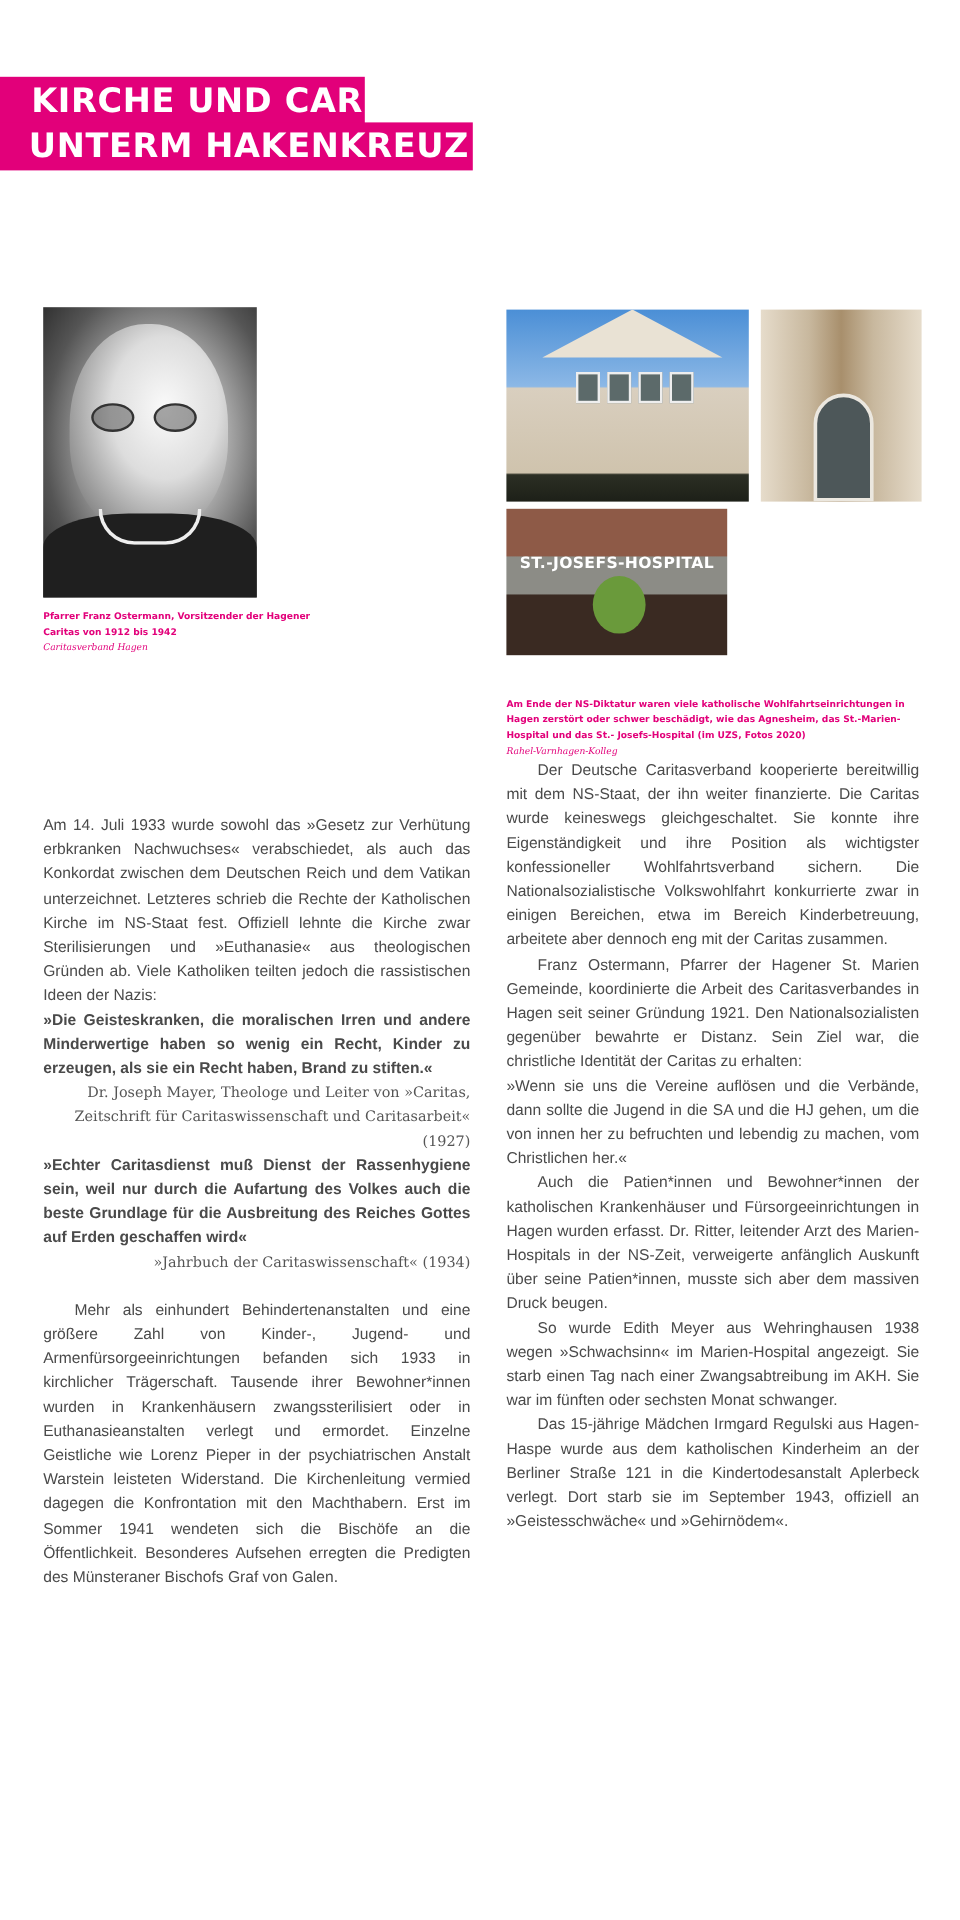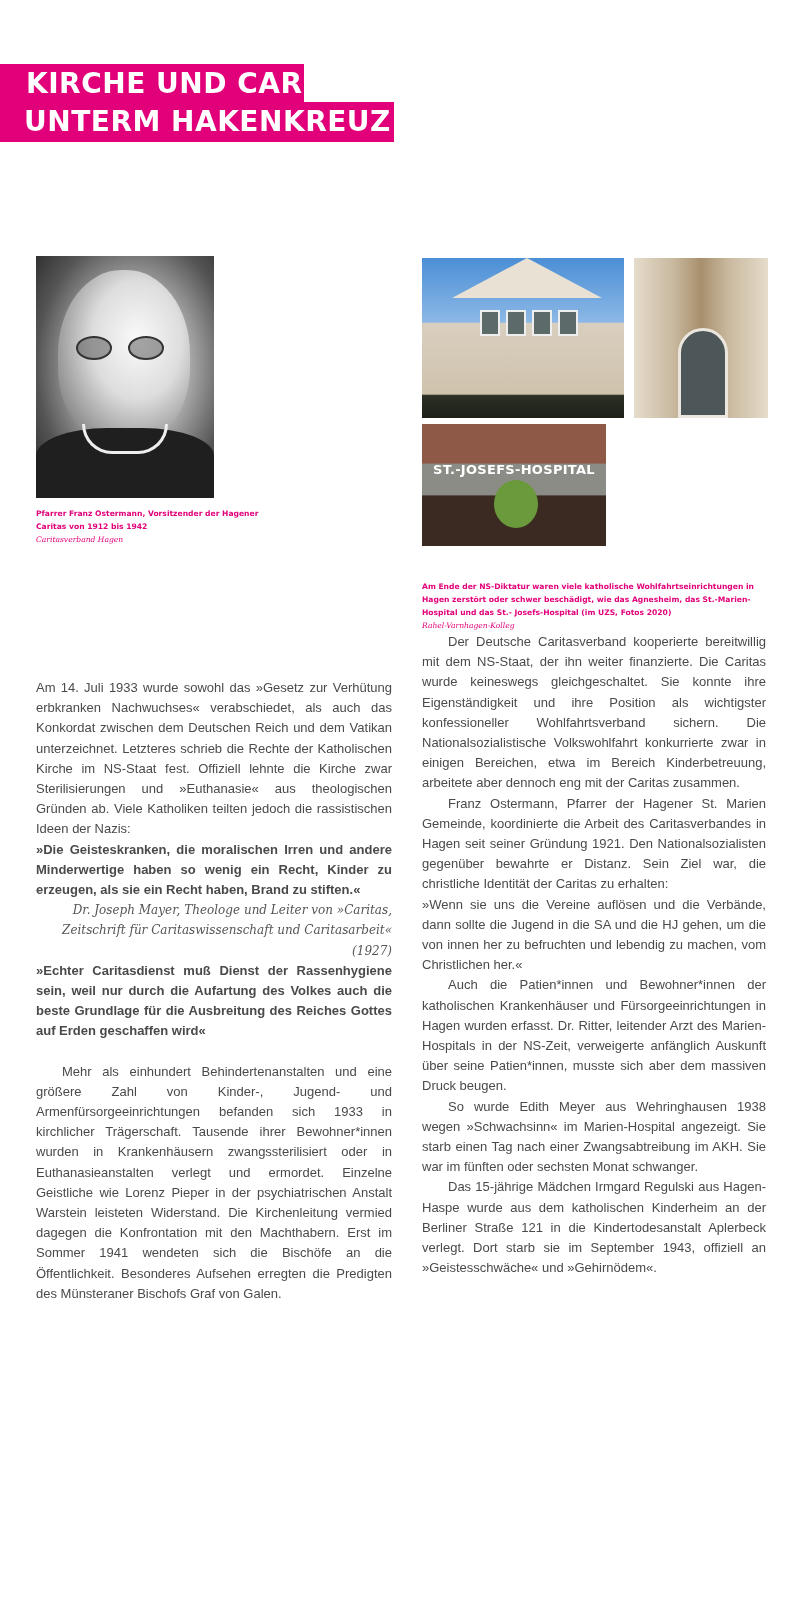--- a/index.html
+++ b/index.html
@@ -32,21 +32,21 @@
   .caption .credit { display: block; font-family: "DejaVu Serif", serif; font-style: italic; font-weight: normal; }
   .cap1 { left: 36px; top: 507px; width: 250px; }
   .cap2 { left: 422px; top: 580px; width: 345px; }
 
   .col { position: absolute; top: 632px; width: 356px; font-size: 13px; line-height: 20.2px; color: #4a4a4a; text-align: justify; hyphens: manual; }
   .col.left { left: 36px; margin-top: 46px; }
   .col.right { left: 422px; width: 344px; }
   .col p { margin: 0; }
   .col p.ind { text-indent: 26px; }
   .quote-bold { font-weight: bold; margin: 20px 0 0 24px; color: #4a4a4a; }
-  .quote-src { font-family: "DejaVu Serif", serif; font-style: italic; text-align: right; font-size: 12px; margin-left: 24px; color: #555; }
+  .quote-src { font-family: "DejaVu Serif", serif; text-align: right; font-size: 12px; margin-left: 24px; color: #555; }
   .quote-plain { margin: 20px 0 20px 24px; }
   .gap { height: 20px; }
 </style>
 </head>
 <body>
 
 <div class="title-block">
   <span class="title-line l1">KIRCHE UND CARITAS</span>
   <span class="title-line l2">UNTERM HAKENKREUZ</span>
 </div>
@@ -82,20 +82,21 @@
 <div class="caption cap2">
   <span>Am Ende der NS-Diktatur waren viele katholische Wohlfahrtseinrichtungen in Hagen zerstört oder schwer beschädigt, wie das Agnesheim, das St.-Marien-Hospital und das St.- Josefs-Hospital (im UZS, Fotos 2020)</span>
   <span class="credit">Rahel-Varnhagen-Kolleg</span>
 </div>
 
 <div class="col left">
   <p>Am 14. Juli 1933 wurde sowohl das »Gesetz zur Verhütung erbkranken Nachwuchses« verabschiedet, als auch das Konkordat zwischen dem Deutschen Reich und dem Vatikan unterzeichnet. Letzteres schrieb die Rechte der Katholischen Kirche im NS-Staat fest. Offiziell lehnte die Kirche zwar Sterilisierungen und »Euthanasie« aus theologischen Gründen ab. Viele Katholiken teilten jedoch die rassistischen Ideen der Nazis:</p>
   <p class="quote-bold">»Die Geisteskranken, die moralischen Irren und andere Minderwertige haben so wenig ein Recht, Kinder zu erzeugen, als sie ein Recht haben, Brand zu stiften.«</p>
   <p class="quote-src">Dr. Joseph Mayer, Theologe und Leiter von »Caritas, Zeitschrift für Caritaswissenschaft und Caritasarbeit« (1927)</p>
   <p class="quote-bold">»Echter Caritasdienst muß Dienst der Rassenhygiene sein, weil nur durch die Aufartung des Volkes auch die beste Grundlage für die Ausbreitung des Reiches Gottes auf Erden geschaffen wird«</p>
+  <p class="quote-src">»Jahrbuch der Caritaswissenschaft« (1934)</p>
   <div class="gap"></div>
   <p class="ind">Mehr als einhundert Behindertenanstalten und eine größere Zahl von Kinder-, Jugend- und Armenfürsorgeeinrichtungen befanden sich 1933 in kirchlicher Trägerschaft. Tausende ihrer Bewohner*innen wurden in Krankenhäusern zwangssterilisiert oder in Euthanasieanstalten verlegt und ermordet. Einzelne Geistliche wie Lorenz Pieper in der psychiatrischen Anstalt Warstein leisteten Widerstand. Die Kirchenleitung vermied dagegen die Konfrontation mit den Machthabern. Erst im Sommer 1941 wendeten sich die Bischöfe an die Öffentlichkeit. Besonderes Aufsehen erregten die Predigten des Münsteraner Bischofs Graf von Galen.</p>
 </div>
 
 <div class="col right">
   <p class="ind">Der Deutsche Caritasverband kooperierte bereitwillig mit dem NS-Staat, der ihn weiter finanzierte. Die Caritas wurde keineswegs gleichgeschaltet. Sie konnte ihre Eigenständigkeit und ihre Position als wichtigster konfessioneller Wohlfahrtsverband sichern. Die Nationalsozialistische Volkswohlfahrt konkurrierte zwar in einigen Bereichen, etwa im Bereich Kinderbetreuung, arbeitete aber dennoch eng mit der Caritas zusammen.</p>
   <p class="ind">Franz Ostermann, Pfarrer der Hagener St. Marien Gemeinde, koordinierte die Arbeit des Caritasverbandes in Hagen seit seiner Gründung 1921. Den Nationalsozialisten gegenüber bewahrte er Distanz. Sein Ziel war, die christliche Identität der Caritas zu erhalten:</p>
   <p class="quote-plain">»Wenn sie uns die Vereine auflösen und die Verbände, dann sollte die Jugend in die SA und die HJ gehen, um die von innen her zu befruchten und lebendig zu machen, vom Christlichen her.«</p>
   <p class="ind">Auch die Patien*innen und Bewohner*innen der katholischen Krankenhäuser und Fürsorgeeinrichtungen in Hagen wurden erfasst. Dr. Ritter, leitender Arzt des Marien-Hospitals in der NS-Zeit, verweigerte anfänglich Auskunft über seine Patien*innen, musste sich aber dem massiven Druck beugen.</p>
   <p class="ind">So wurde Edith Meyer aus Wehringhausen 1938 wegen »Schwachsinn« im Marien-Hospital angezeigt. Sie starb einen Tag nach einer Zwangsabtreibung im AKH. Sie war im fünften oder sechsten Monat schwanger.</p>

